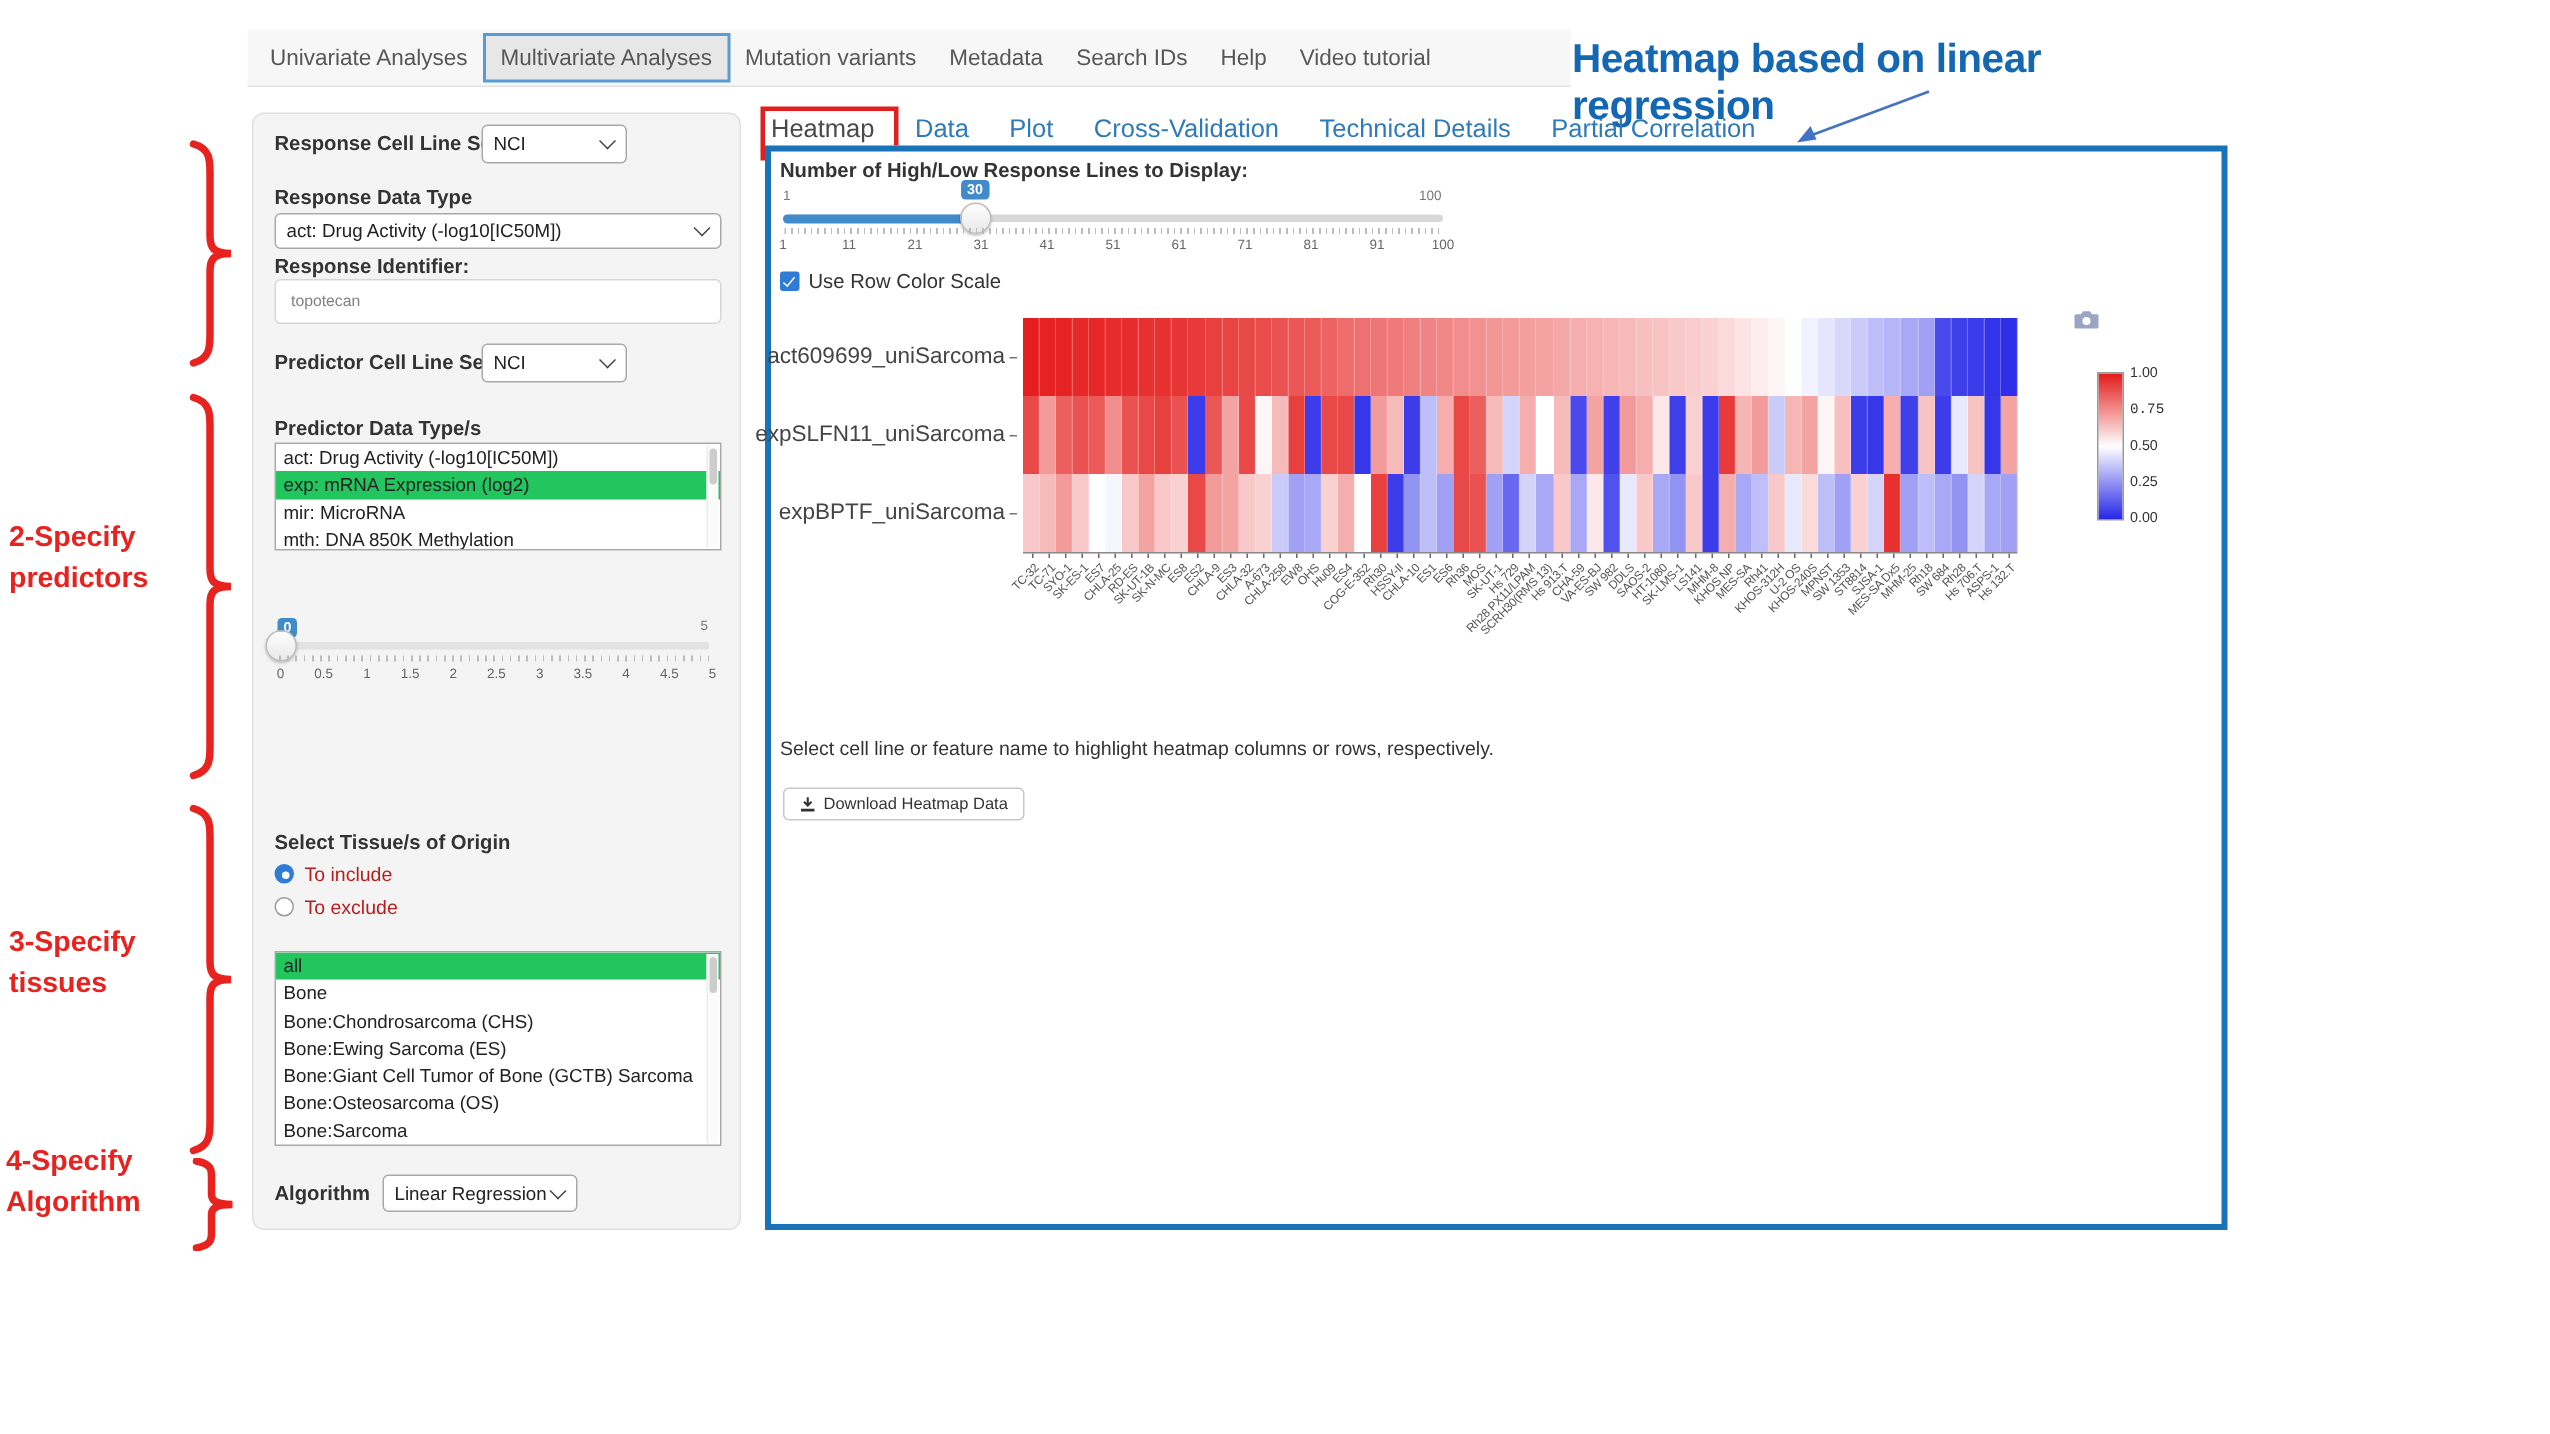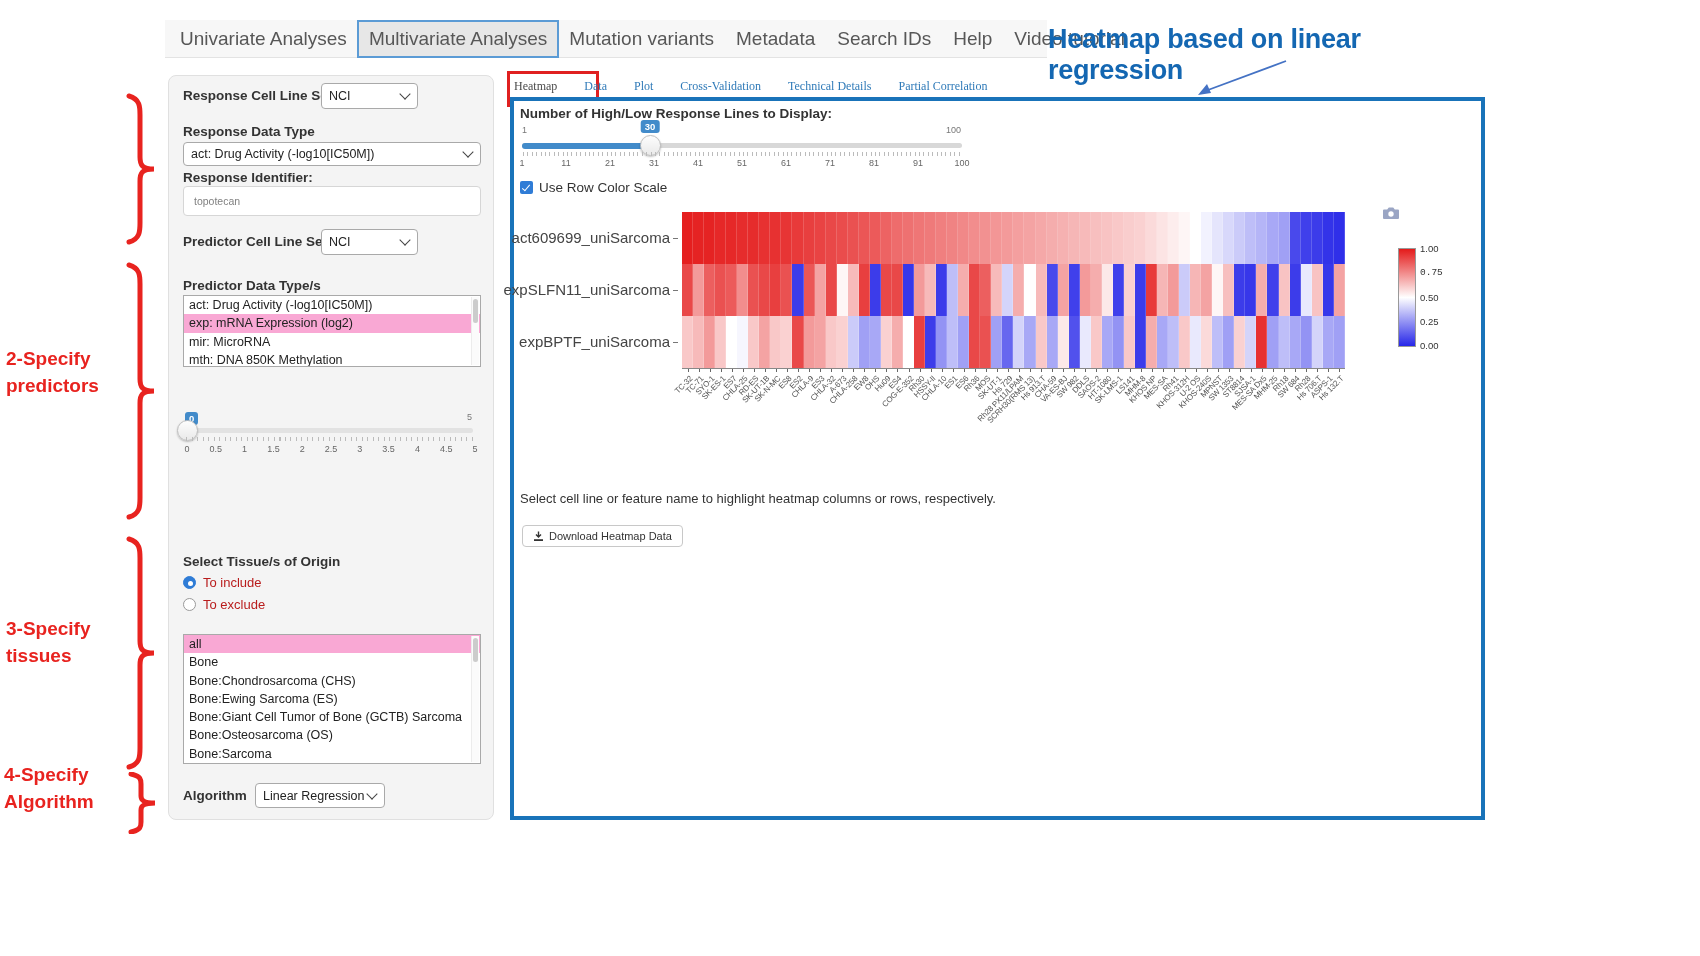--- a/index.html
+++ b/index.html
@@ -3,21 +3,21 @@
 <meta charset="utf-8">
 <style>
   html,body{margin:0;padding:0;background:#fff;}
   .page{position:relative;width:1700px;height:956px;background:#fff;overflow:hidden;
         font-family:"Liberation Sans",sans-serif;color:#333;}
   .abs{position:absolute;}
 
   
   .navbar{position:absolute;left:165px;top:20px;width:882px;height:38px;background:#f7f7f7;
           border-bottom:1px solid #e3e3e3;display:flex;align-items:center;padding-left:4px;box-sizing:border-box;}
-  .nav-item{padding:7px 11px;font-size:19px;color:#575757;white-space:nowrap;}
+  .nav-item{padding:7px 11px;font-size:15px;color:#575757;white-space:nowrap;}
   .nav-item.active{background:#e7e7e7;outline:2px solid #5b9bd5;outline-offset:-1px;}
 
   
   .heatmap-heading{position:absolute;left:1048px;top:24px;width:450px;font-size:27px;font-weight:bold;
                    color:#1467b2;letter-spacing:-0.3px;}
   .step-note{position:absolute;font-size:19px;font-weight:bold;color:#e8231f;line-height:1.42;}
   .brace{position:absolute;}
 
   
   .sidebar{position:absolute;left:168px;top:75px;width:326px;height:745px;background:#f4f4f4;
@@ -28,40 +28,40 @@
           font-size:12.5px;color:#222;}
   .chev{width:7px;height:7px;border-left:1.6px solid #444;border-bottom:1.6px solid #444;
         transform:rotate(-45deg);margin-top:-4px;flex:none;}
   .text-input{position:absolute;background:#fff;border:1px solid #d6d6d6;border-radius:4px;
               display:flex;align-items:center;padding-left:10px;box-sizing:border-box;
               font-size:10.5px;color:#808080;}
   .listbox{position:absolute;background:#fff;border:1px solid #a9a9a9;overflow:hidden;box-sizing:border-box;}
   .listbox::after{content:'';position:absolute;right:1px;top:1px;bottom:1px;width:7px;background:#fbfbfb;border-left:1px solid #ececec;}
   .listbox::before{content:'';position:absolute;right:2px;top:3px;width:5px;height:24px;background:#cccccc;border-radius:3px;z-index:2;}
   .lb-item{font-size:12.5px;color:#222;padding:1px 5px;white-space:nowrap;line-height:1.3;}
-  .lb-item.sel{background:#f9a8d4;}
+  .lb-item.sel{background:#22c55e;}
   .slider-track{position:absolute;height:5px;background:#e2e2e2;border-radius:3px;}
   .slider-fill{position:absolute;height:6px;background:#428bca;border-radius:3px;}
   .slider-handle{position:absolute;width:21px;height:21px;border-radius:50%;background:linear-gradient(#fdfdfd,#e9e9e9);
                  border:1px solid #bdbdbd;box-shadow:0 1px 2px rgba(0,0,0,.25);box-sizing:border-box;}
   .slider-badge{position:absolute;background:#428bca;color:#fff;font-size:9.5px;font-weight:bold;
                 padding:1px 4px;border-radius:3px;line-height:1.2;}
   .minmax-label{position:absolute;font-size:9px;color:#777;}
   .tickstrip{position:absolute;height:4px;background:repeating-linear-gradient(to right,#bbb 0 1px,transparent 1px 5.5px);}
   .tick-labels{position:absolute;height:12px;}
   .tick-label{position:absolute;top:0;transform:translateX(-50%);font-size:9px;color:#666;white-space:nowrap;}
   .radio{position:absolute;width:13px;height:13px;border-radius:50%;box-sizing:border-box;}
   .radio.on{background:#2f7cd6;border:1px solid #2f7cd6;}
   .radio.on::after{content:'';position:absolute;left:4px;top:4px;width:5px;height:5px;border-radius:50%;background:#fff;}
   .radio.off{background:#fff;border:1.5px solid #9a9a9a;}
   .radio-label{position:absolute;font-size:13px;color:#b91c1c;}
 
   
   .main-tabs{position:absolute;left:514px;top:75px;display:flex;gap:27px;align-items:center;height:22px;}
-  .mtab{font-size:12px;color:#2f7ab8;white-space:nowrap;font-family:Liberation Serif, serif;}
+  .mtab{font-size:17px;color:#2f7ab8;white-space:nowrap;}
   .mtab.active{color:#4a4a4a;}
   .red-box{position:absolute;left:507px;top:71px;width:86px;height:30px;border:3px solid #e02020;}
   .panel{position:absolute;left:510px;top:97px;width:975px;height:723px;border:4px solid #1973b9;
          background:#fff;box-sizing:border-box;}
   .panel-inner{position:absolute;left:0;top:0;right:0;bottom:0;}
   .bold-label{position:absolute;font-size:13.5px;font-weight:bold;color:#333;white-space:nowrap;}
   .checkbox{position:absolute;width:13px;height:13px;background:#2f7cd6;border-radius:2px;}
   .checkbox::after{content:'';position:absolute;left:4px;top:1.5px;width:3px;height:7px;
                    border-right:1.8px solid #fff;border-bottom:1.8px solid #fff;transform:rotate(40deg);}
   .cb-text{position:absolute;font-size:13.5px;color:#333;}

